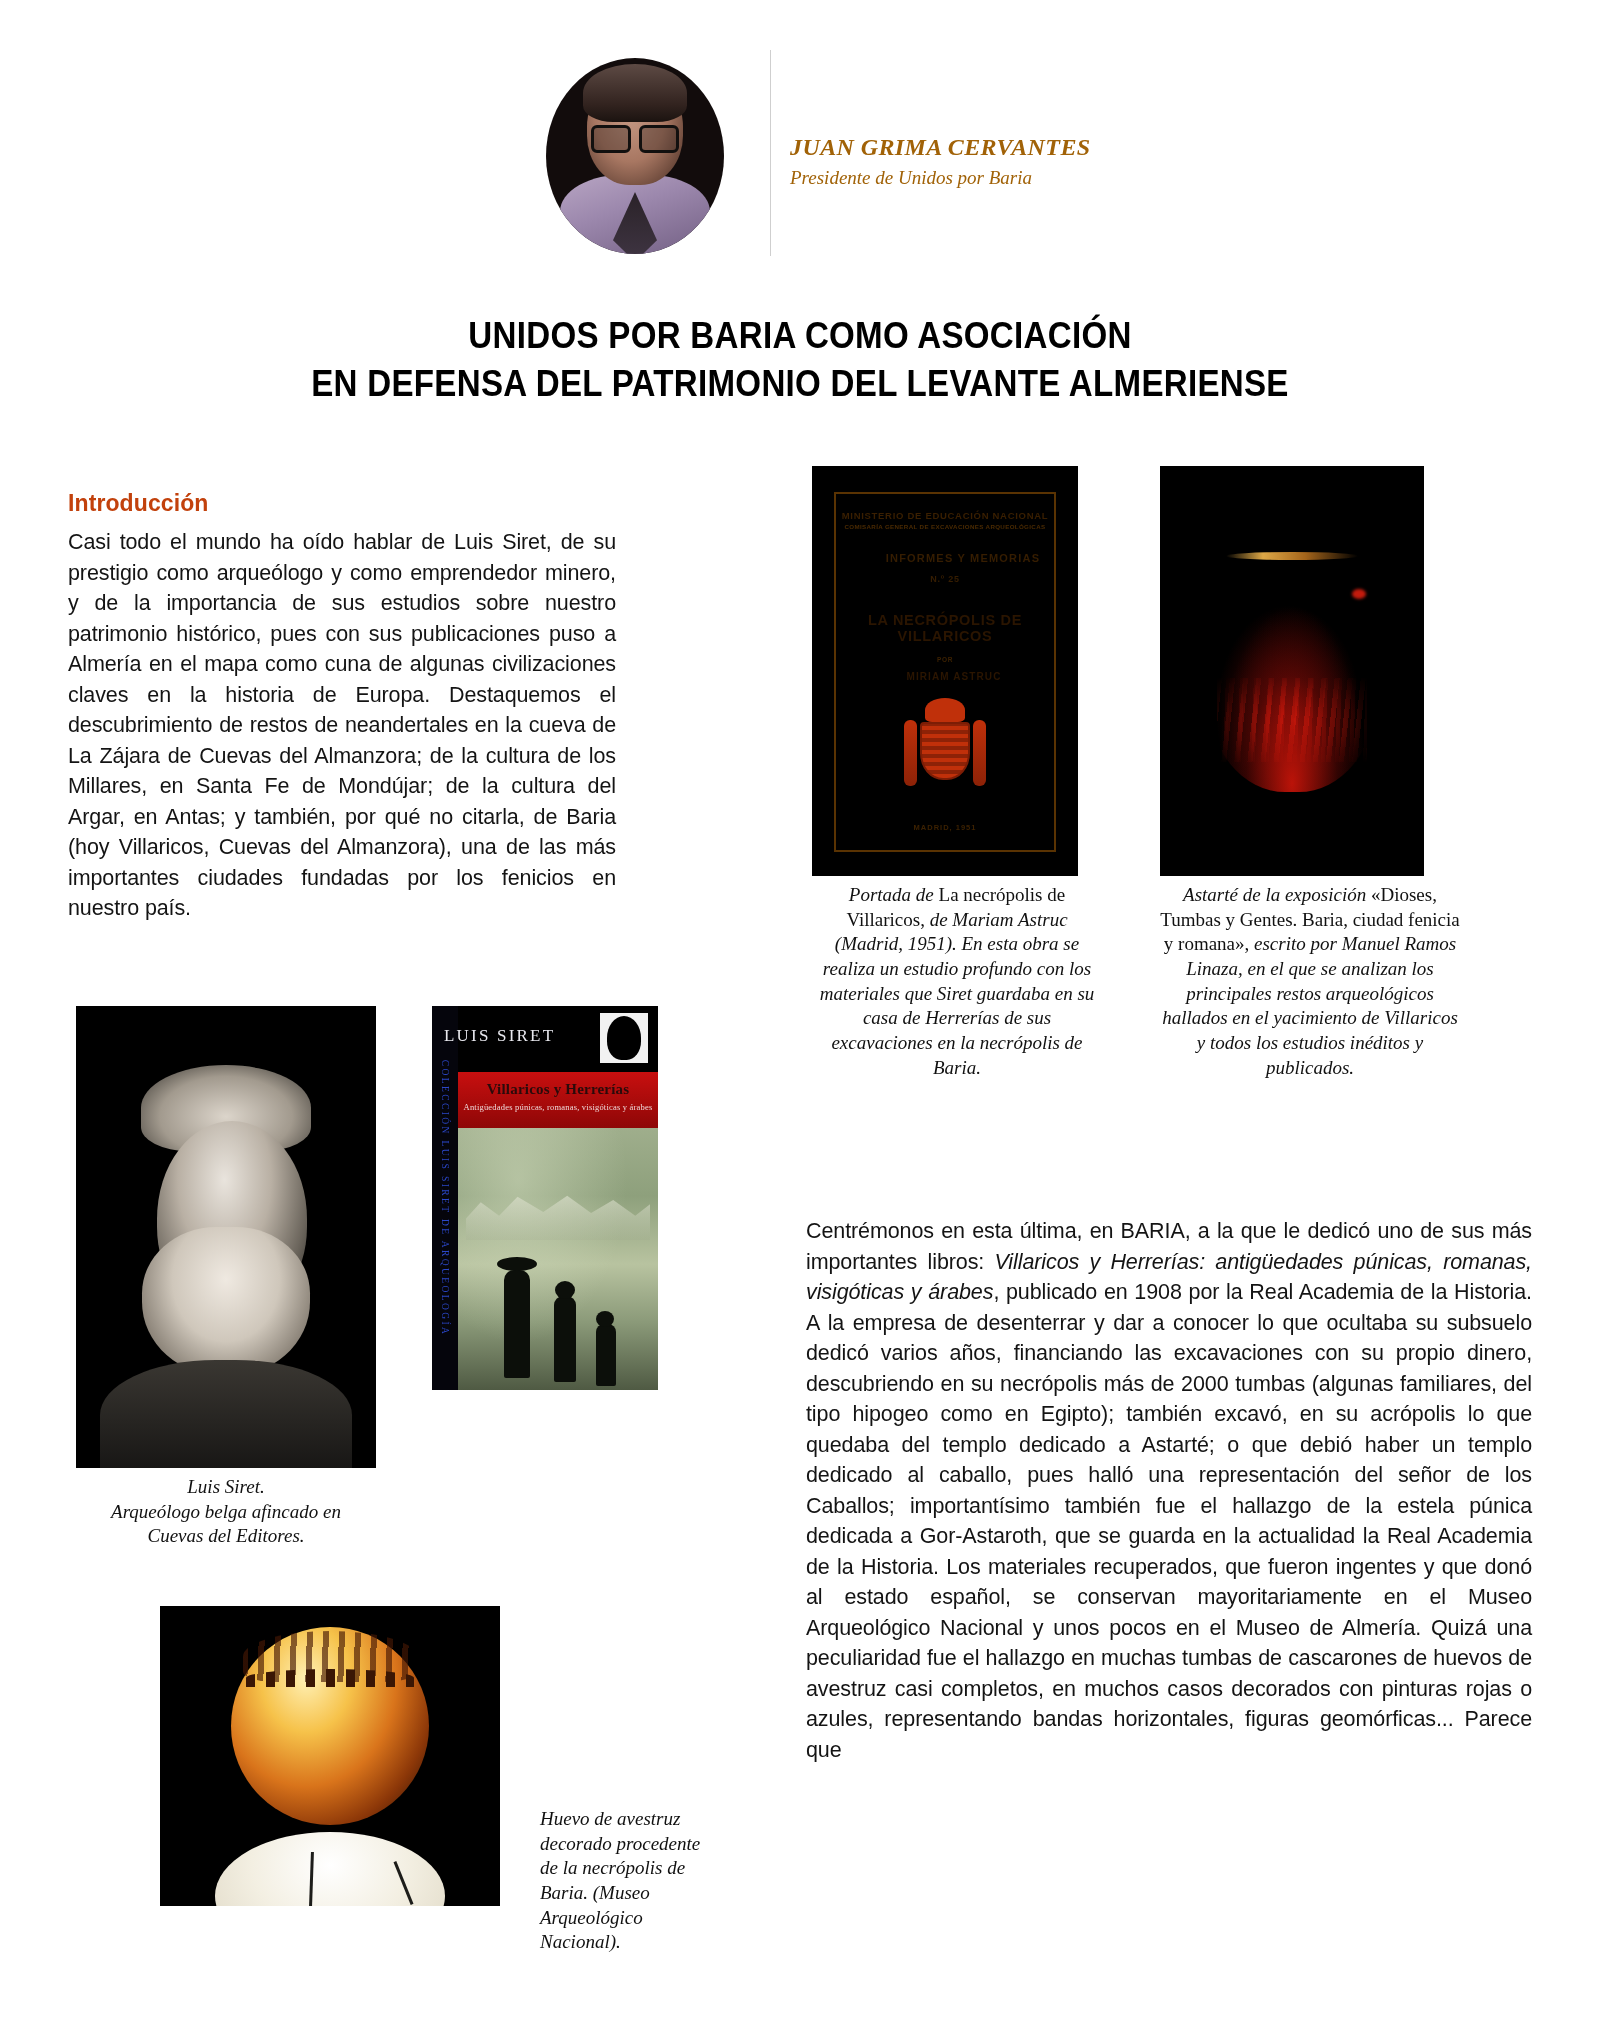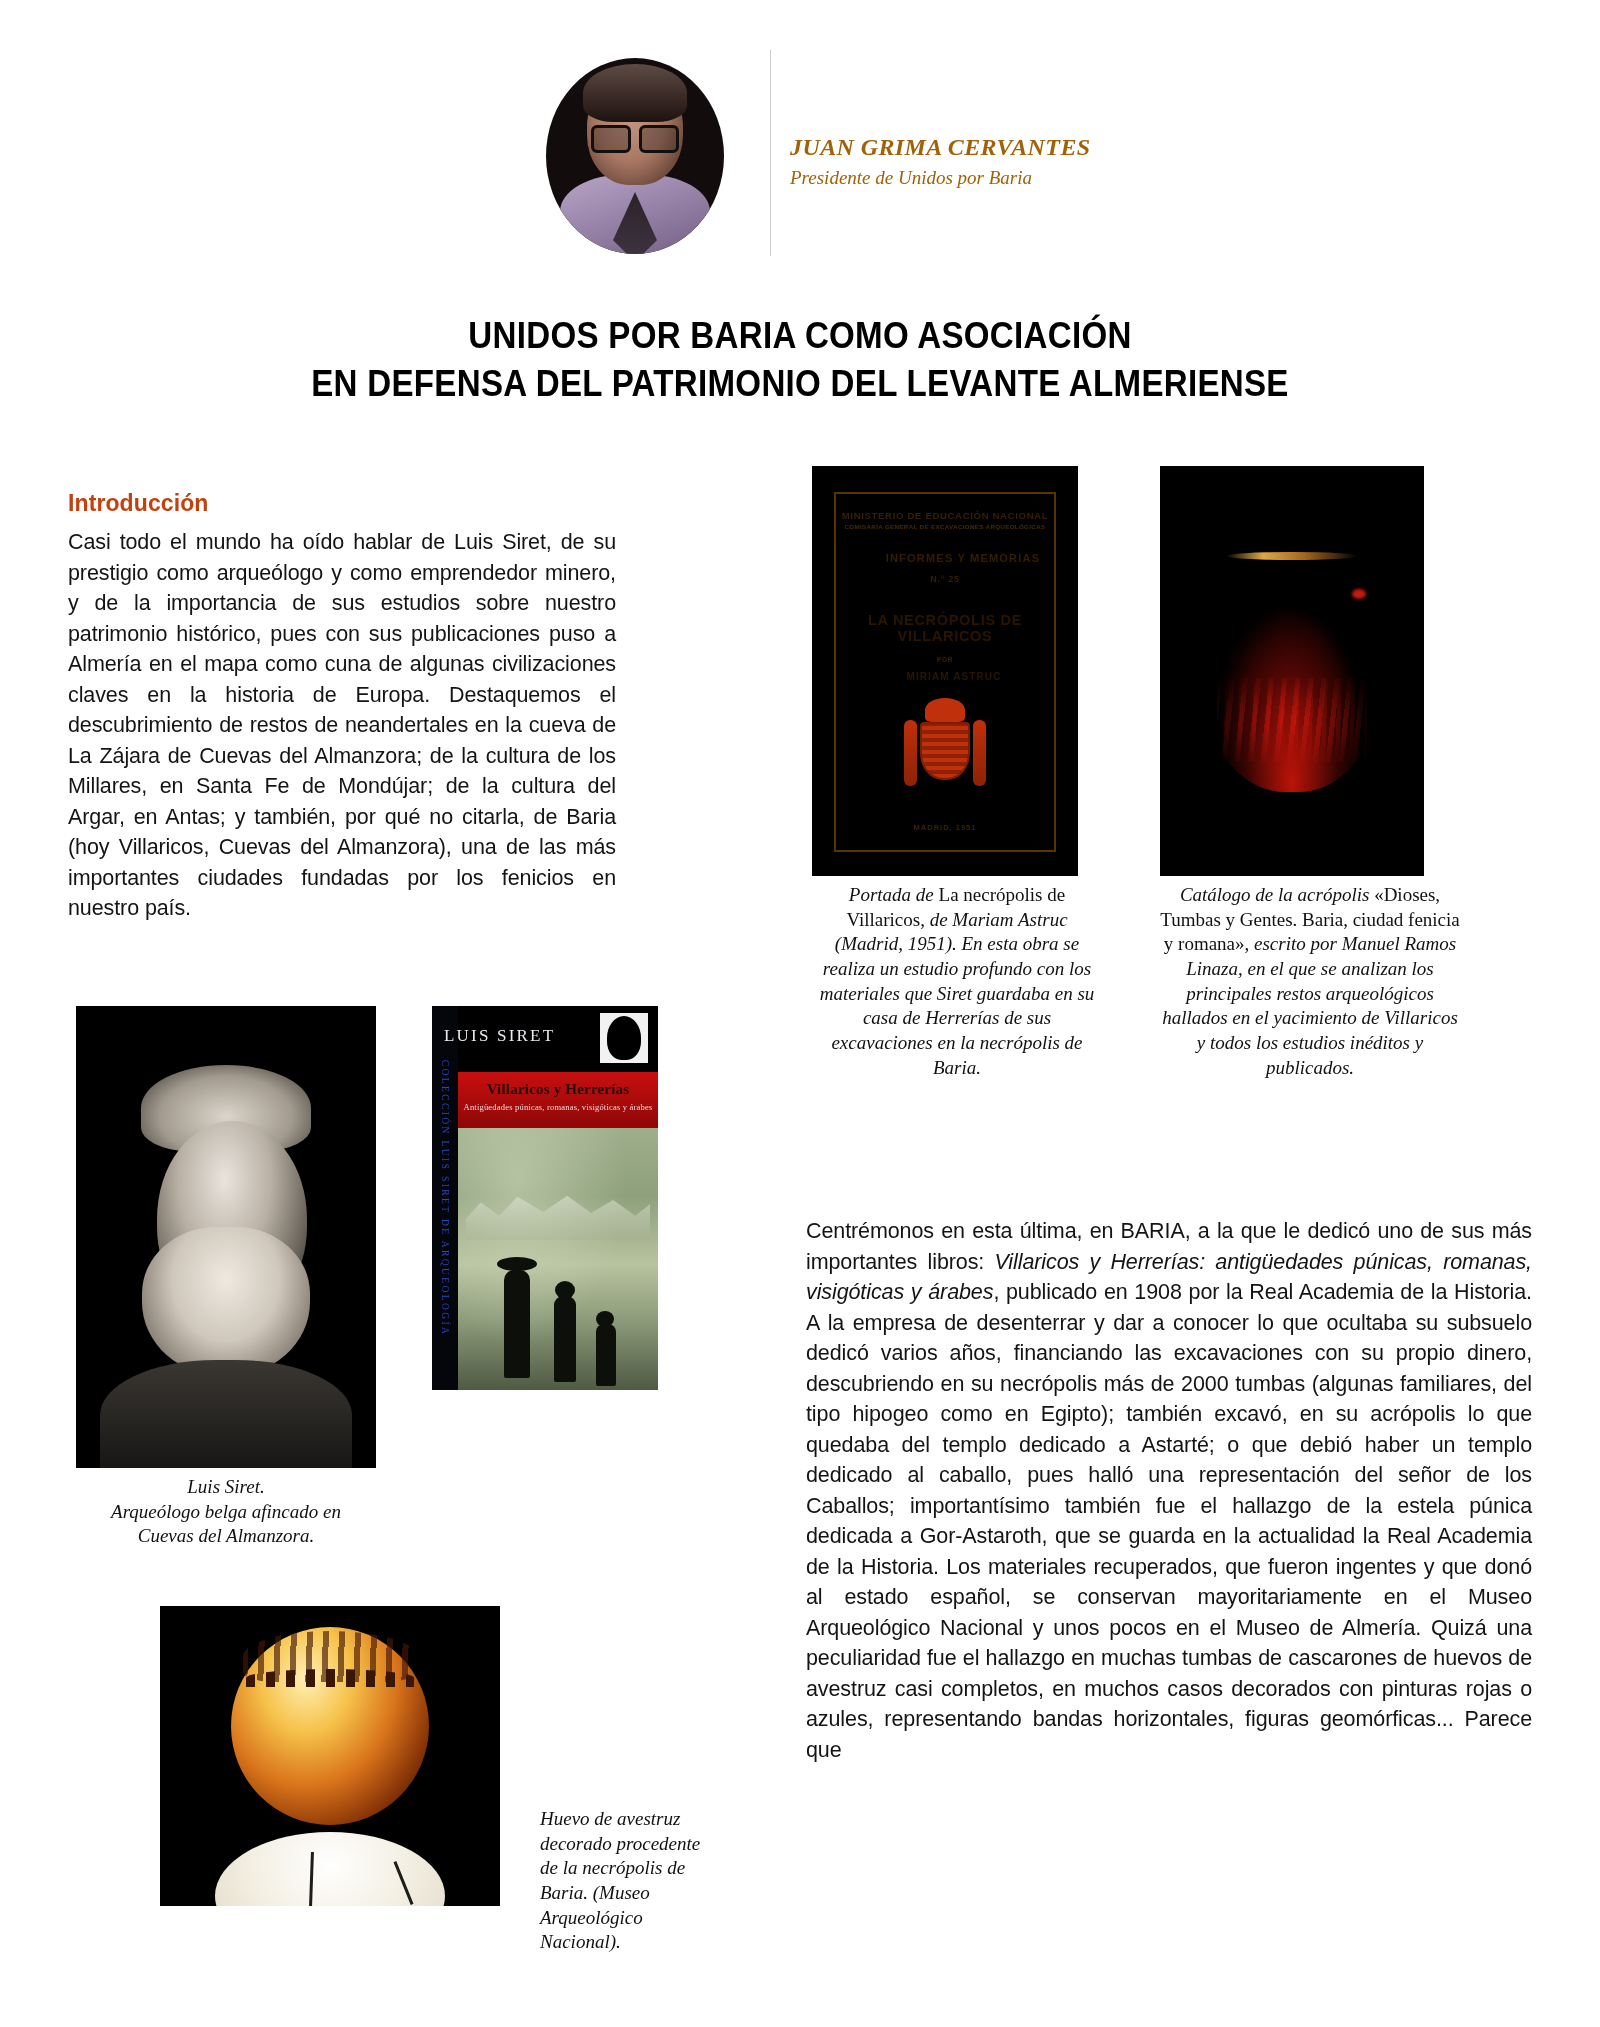--- a/index.html
+++ b/index.html
@@ -556,21 +556,21 @@
   <div class="fig" style="left:76px; top:1006px; width:300px;">
     <div class="frame siret-img">
       <div class="hairtop"></div>
       <div class="head"></div>
       <div class="beard"></div>
       <div class="suit"></div>
     </div>
     <div class="cap">
       <i>Luis Siret.</i><br>
       <i>Arqueólogo belga afincado en</i><br>
-      <i>Cuevas del Almanzora.</i>
+      <i>Cuevas del Editores.</i>
     </div>
   </div>
 
   <div class="fig" style="left:432px; top:1006px; width:288px;">
     <div class="frame vh-img">
       <div class="spine">
         <span>COLECCIÓN LUIS SIRET DE ARQUEOLOGÍA</span>
       </div>
       <div class="top"></div>
       <div class="author">LUIS SIRET</div>
@@ -613,21 +613,21 @@
   </div>
 
   <div class="fig" style="left:1160px; top:466px; width:300px;">
     <div class="frame catalog">
       <div class="vessel"></div>
       <div class="relief"></div>
       <div class="rim"></div>
       <div class="spark"></div>
     </div>
     <div class="cap">
-      <i>Catálogo de la acrópolis </i><span class="up">«Dioses, Tumbas y Gentes. Baria, ciudad fenicia y romana», </span><i>escrito por Manuel Ramos Linaza, en el que se analizan los principales restos arqueológicos hallados en el yacimiento de Villaricos y todos los estudios inéditos y publicados.</i>
+      <i>Astarté de la exposición </i><span class="up">«Dioses, Tumbas y Gentes. Baria, ciudad fenicia y romana», </span><i>escrito por Manuel Ramos Linaza, en el que se analizan los principales restos arqueológicos hallados en el yacimiento de Villaricos y todos los estudios inéditos y publicados.</i>
     </div>
   </div>
 
   <div class="col-right" style="top:1216px;">
     <p class="body"><span>Centrémonos en esta última, en BARIA, a la que le dedicó uno de sus más importantes libros: </span><em>Villaricos y Herrerías: antigüedades púnicas, romanas, visigóticas y árabes</em><span>, publicado en 1908 por la Real Academia de la Historia. A la empresa de desenterrar y dar a conocer lo que ocultaba su subsuelo dedicó varios años, financiando las excavaciones con su propio dinero, descubriendo en su necrópolis más de 2000 tumbas (algunas familiares, del tipo hipogeo como en Egipto); también excavó, en su acrópolis lo que quedaba del templo dedicado a Astarté; o que debió haber un templo dedicado al caballo, pues halló una representación del señor de los Caballos; importantísimo también fue el hallazgo de la estela púnica dedicada a Gor-Astaroth, que se guarda en la actualidad la Real Academia de la Historia. Los materiales recuperados, que fueron ingentes y que donó al estado español, se conservan mayoritariamente en el Museo Arqueológico Nacional y unos pocos en el Museo de Almería. Quizá una peculiaridad fue el hallazgo en muchas tumbas de cascarones de huevos de avestruz casi completos, en muchos casos decorados con pinturas rojas o azules, representando bandas horizontales, figuras geomórficas... Parece que</span></p>
   </div>
 
   <div class="fig" style="left:160px; top:1606px; width:340px;">
     <div class="frame egg-img">
       <div class="stand"></div>

